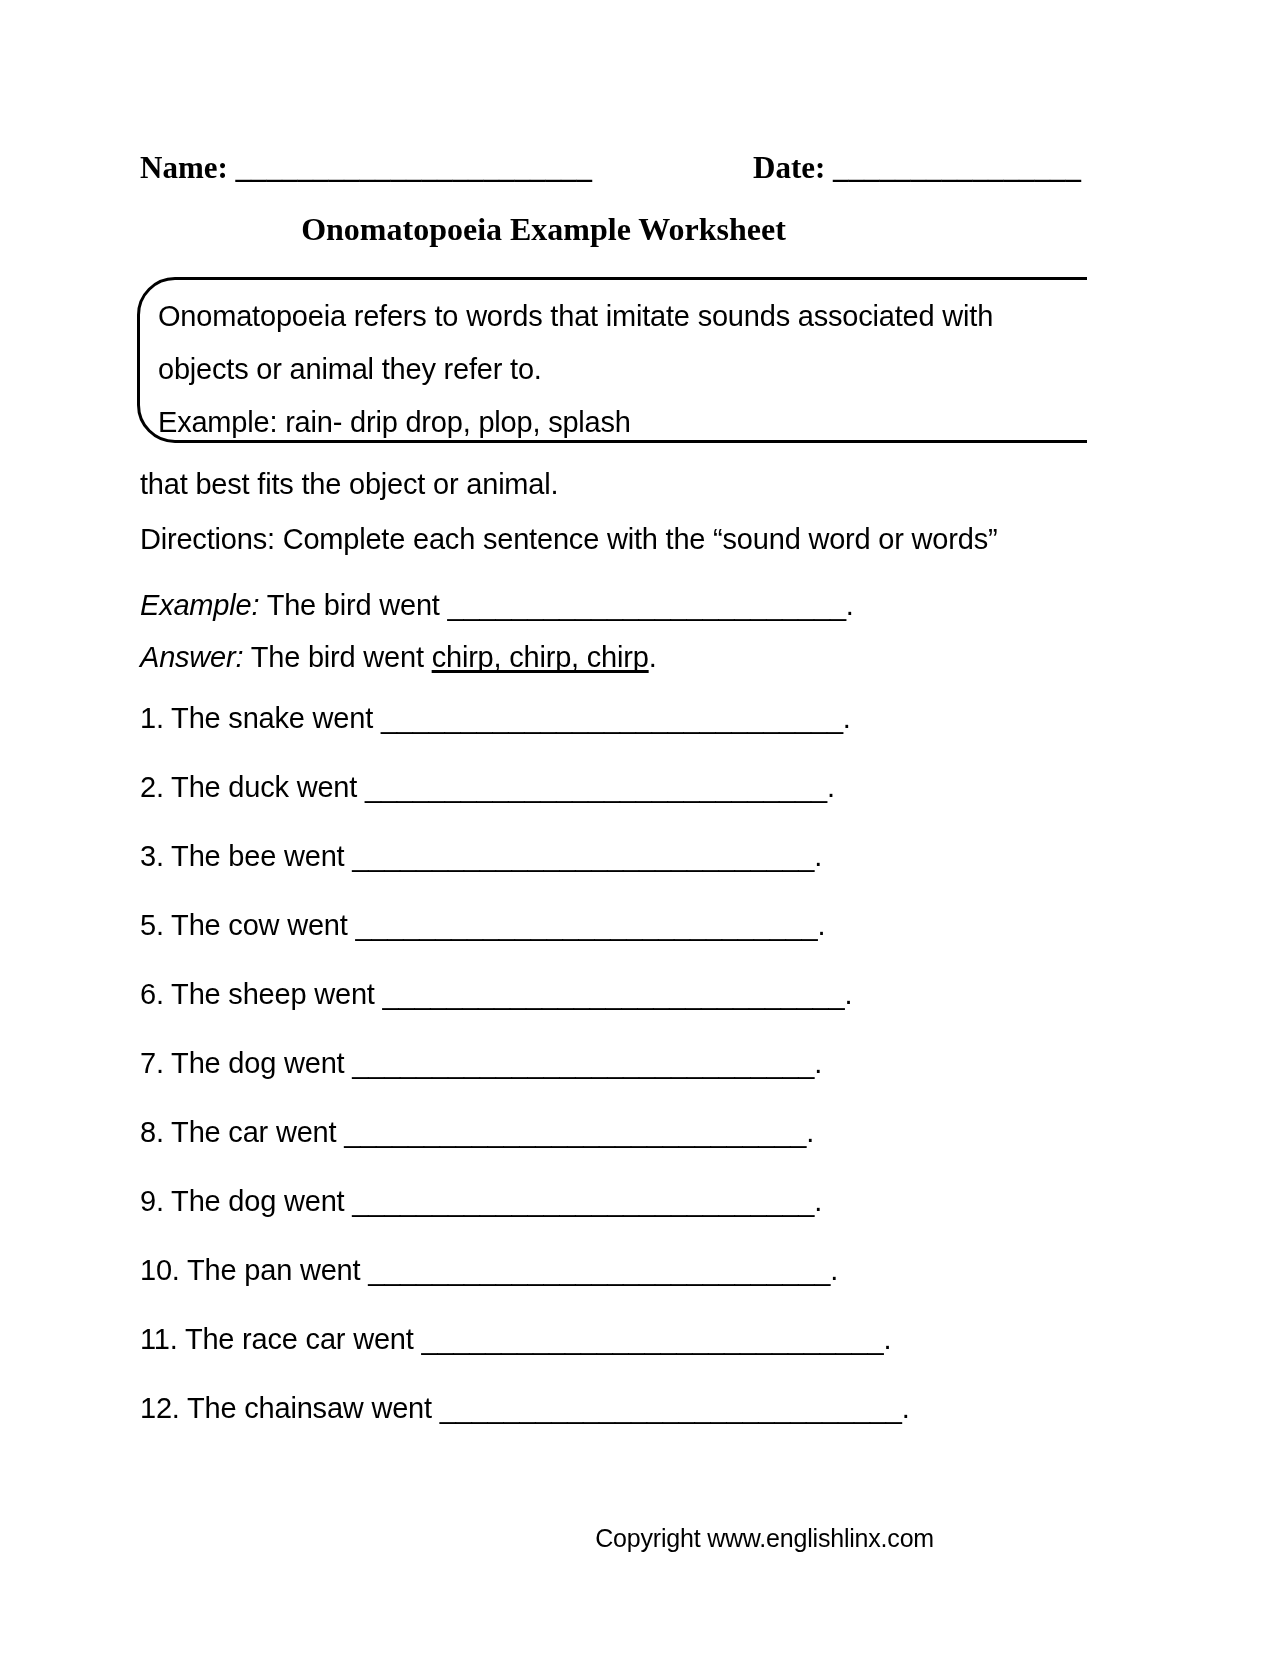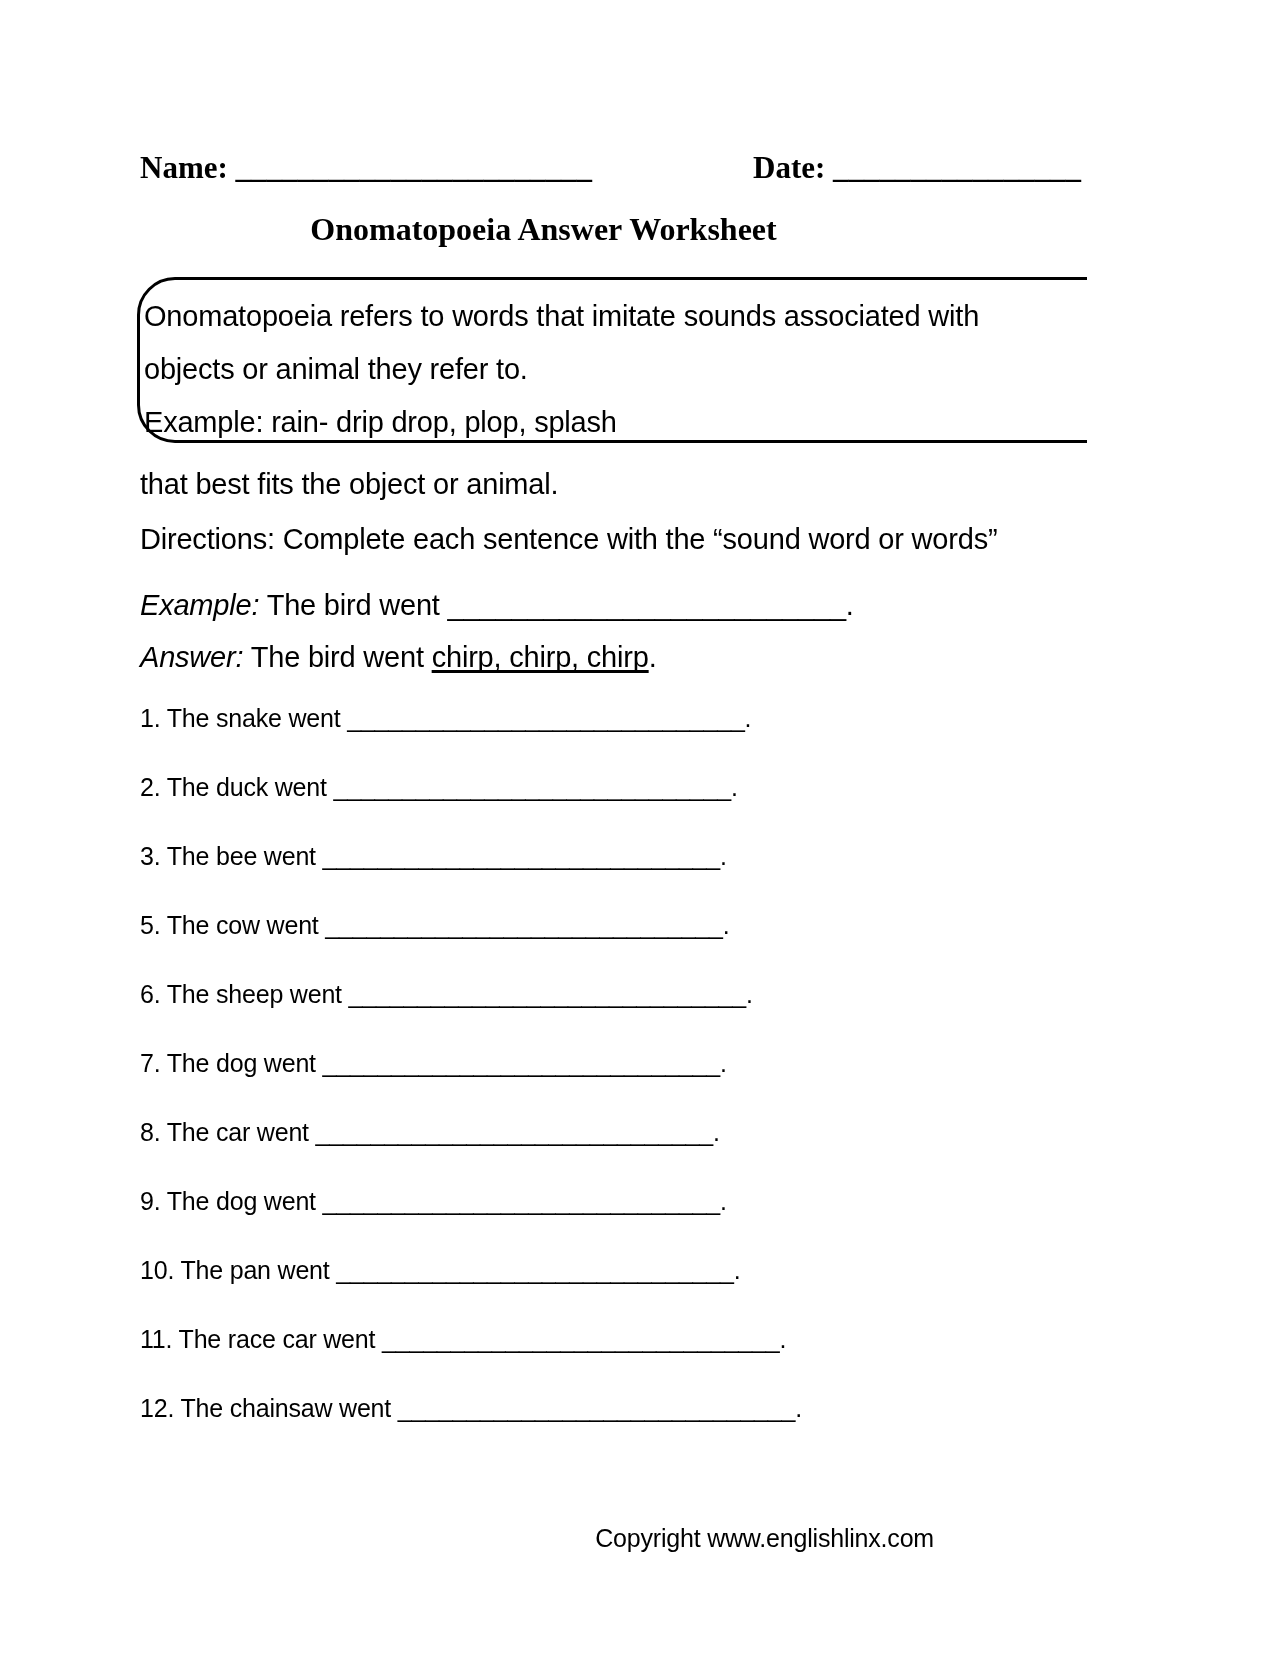--- a/index.html
+++ b/index.html
@@ -45,21 +45,21 @@
   
   .def-box {
     position: absolute;
     left: 137px;
     top: 277px;
     width: 1058px;
     height: 166px;
     box-sizing: border-box;
     border: 3px solid #000;
     border-radius: 38px;
-    padding: 10px 20px 0 4px;
+    padding: 10px 20px 0 18px;
     font-size: 29px;
     line-height: 53px;
     letter-spacing: -0.2px;
   }
   
   .directions {
     position: absolute;
     left: 140px;
     top: 457px;
     font-size: 29px;
@@ -84,21 +84,21 @@
     text-decoration-skip-ink: none;
     text-underline-offset: 3px;
   }
   
   .items {
     position: absolute;
     left: 140px;
     top: 703px;
   }
   .item {
-    font-size: 25px;
+    font-size: 29px;
     line-height: 30px;
     height: 30px;
     margin-bottom: 39px;
     white-space: nowrap;
     letter-spacing: -0.2px;
   }
   
   .copyright {
     position: absolute;
     top: 1524px;
@@ -112,21 +112,21 @@
 
 <div class="page">
 
   <div class="hdr hdr-name"><span>Name:</span>
     <span class="rule">_______________________</span>
   </div>
   <div class="hdr hdr-date"><span>Date:</span>
     <span class="rule">________________</span>
   </div>
 
-  <div class="title">Onomatopoeia Answer Worksheet</div>
+  <div class="title">Onomatopoeia Example Worksheet</div>
 
   <div class="def-box">
     <div>Onomatopoeia refers to words that imitate sounds associated with</div>
     <div>objects or animal they refer to.</div>
     <div>Example: rain- drip drop, plop, splash</div>
   </div>
 
   <div class="directions">
     <div>that best fits the object or animal.</div>
     <div>Directions: Complete each sentence with the “sound word or words”</div>

